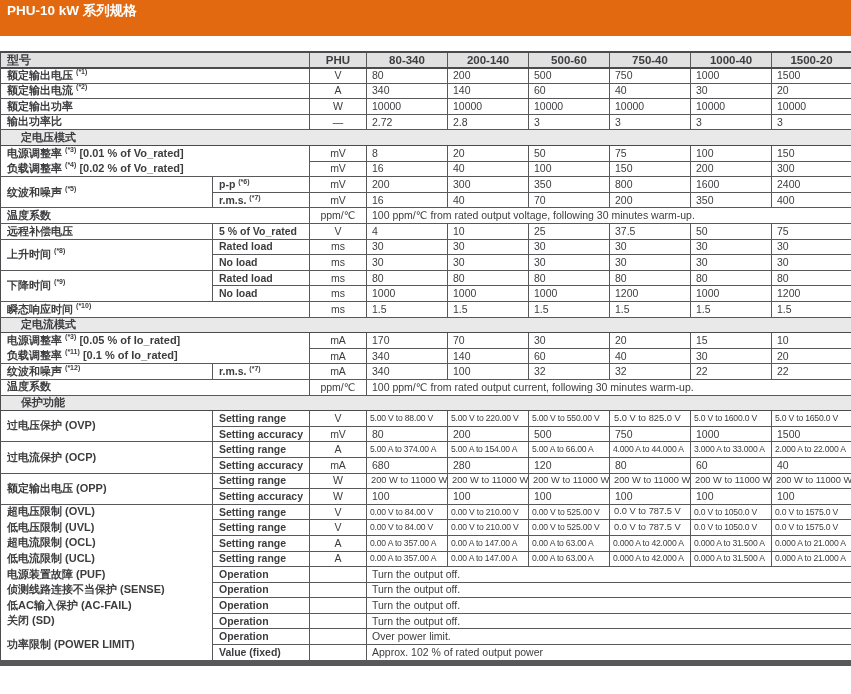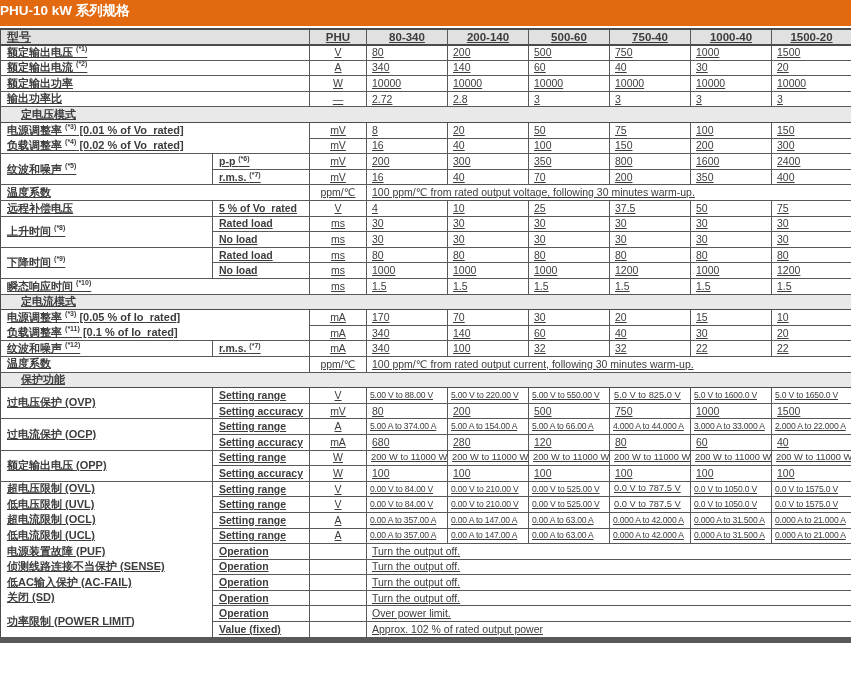--- a/index.html
+++ b/index.html
@@ -3,38 +3,38 @@
 <meta charset="utf-8">
 <style>
   html,body{margin:0;padding:0;background:#fff;}
   body{
     width:851px;
     font-family:"Liberation Sans","DejaVu Sans",sans-serif;
     color:#3d3d3f;
     -webkit-font-smoothing:antialiased;
   }
   .band{
-    height:26px;
+    height:36px;
     background:#e2690f;
     color:#ffffff;
     font-weight:bold;
     font-size:13.5px;
     line-height:21px;
+    padding-left:7px;
     box-sizing:border-box;
   }
   table{
     border-collapse:collapse;
     table-layout:fixed;
     width:851px;
-    margin-top:2px;
+    margin-top:15px;
     border-left:1px solid #4b4b4d;
     border-right:1px solid #4b4b4d;
     border-top:2px solid #4b4b4d;
     border-bottom:1px solid #4b4b4d;
-    text-decoration:underline;
   }
   th,td{
     box-sizing:border-box;
     height:15.6px;
     line-height:1.05;
     padding:0;
     vertical-align:middle;
     border-right:1px solid #59595b;
     border-bottom:1px solid #59595b;
     overflow:hidden;

